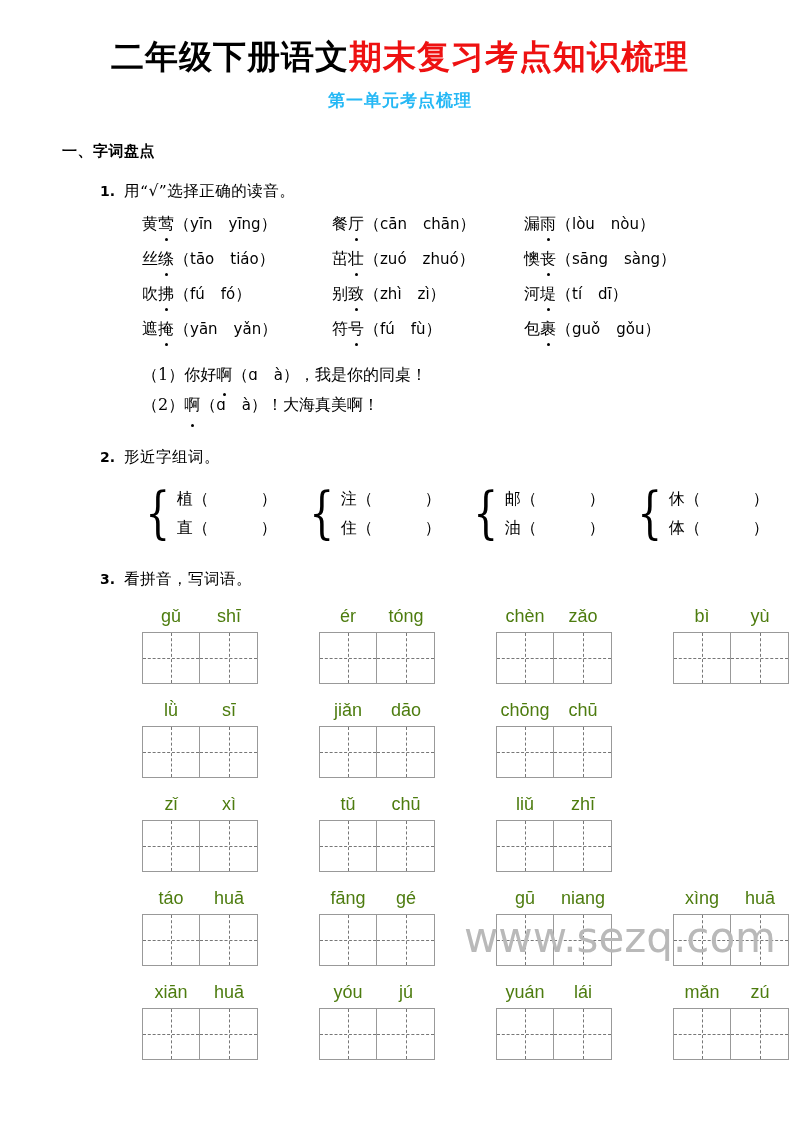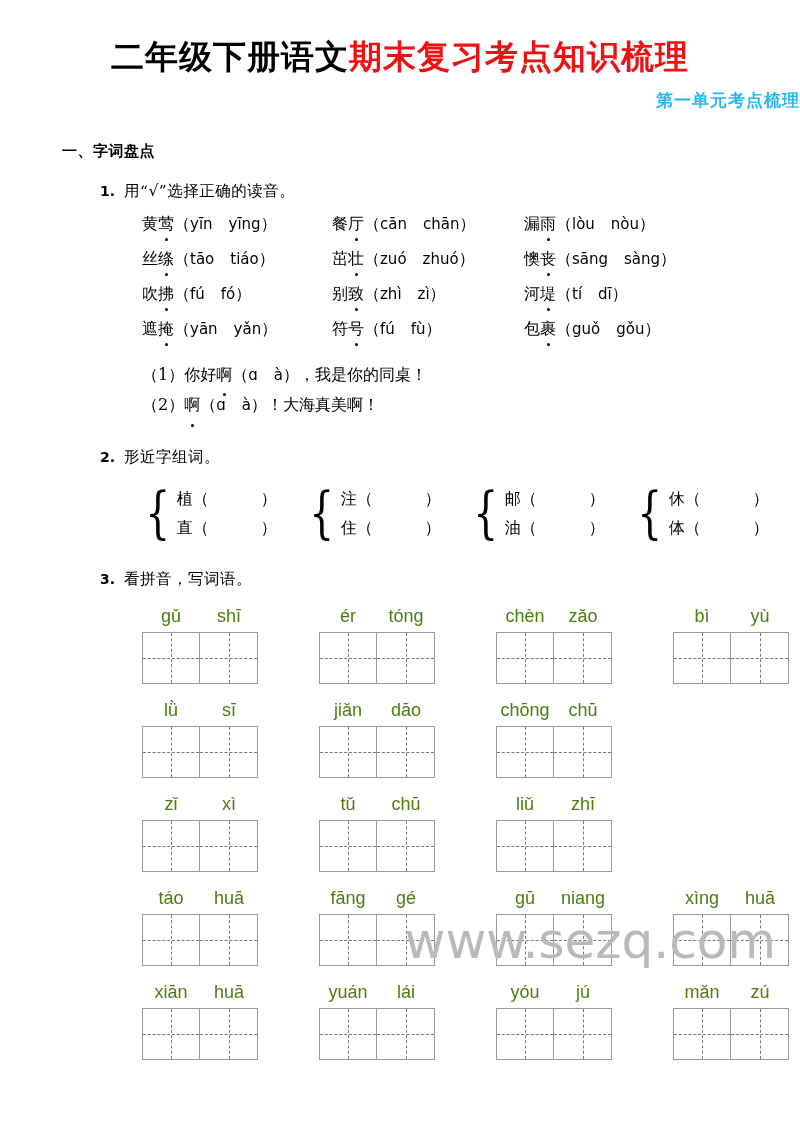--- a/index.html
+++ b/index.html
@@ -30,21 +30,21 @@
     letter-spacing: 1px;
     margin: 0;
     padding-top: 36px;
     line-height: 1.25;
     white-space: nowrap;
   }
   .title .black { color: #000000; }
   .title .red   { color: #ee1111; }
 
   .subtitle {
-    text-align: right;
+    text-align: center;
     font-family: Liberation Mono, monospace;
     font-weight: bold;
     font-size: 17px;
     color: #25b8f5;
     margin: 0;
     padding-top: 12px;
     letter-spacing: 1px;
   }
 
   
@@ -202,23 +202,23 @@
     top: 50%;
     left: 0;
     right: 0;
     border-top: 1px dashed #777777;
   }
 
   
   .watermark {
     position: absolute;
     right: 24px;
-    bottom: 22px;
+    bottom: 30px;
     font-family: "DejaVu Sans", "Liberation Sans", sans-serif;
-    font-size: 50px;
+    font-size: 42px;
     color: #b9b9b9;
     letter-spacing: 0px;
     user-select: none;
   }
 </style>
 </head>
 <body>
 
 <div class="page">
 
@@ -503,40 +503,40 @@
           <span class="pinyin-cell">xiān</span>
           <span class="pinyin-cell">huā</span>
         </div>
         <div class="tzg">
           <div class="tzg-cell"></div>
           <div class="tzg-cell"></div>
         </div>
       </div>
       <div class="grid-group">
         <div class="pinyin-line">
+          <span class="pinyin-cell">yóu</span>
+          <span class="pinyin-cell">jú</span>
+        </div>
+        <div class="tzg">
+          <div class="tzg-cell"></div>
+          <div class="tzg-cell"></div>
+        </div>
+      </div>
+      <div class="grid-group">
+        <div class="pinyin-line">
           <span class="pinyin-cell">yuán</span>
           <span class="pinyin-cell">lái</span>
         </div>
         <div class="tzg">
           <div class="tzg-cell"></div>
           <div class="tzg-cell"></div>
         </div>
       </div>
       <div class="grid-group">
         <div class="pinyin-line">
-          <span class="pinyin-cell">yóu</span>
-          <span class="pinyin-cell">jú</span>
-        </div>
-        <div class="tzg">
-          <div class="tzg-cell"></div>
-          <div class="tzg-cell"></div>
-        </div>
-      </div>
-      <div class="grid-group">
-        <div class="pinyin-line">
           <span class="pinyin-cell">mǎn</span>
           <span class="pinyin-cell">zú</span>
         </div>
         <div class="tzg">
           <div class="tzg-cell"></div>
           <div class="tzg-cell"></div>
         </div>
       </div>
     </div>
 

